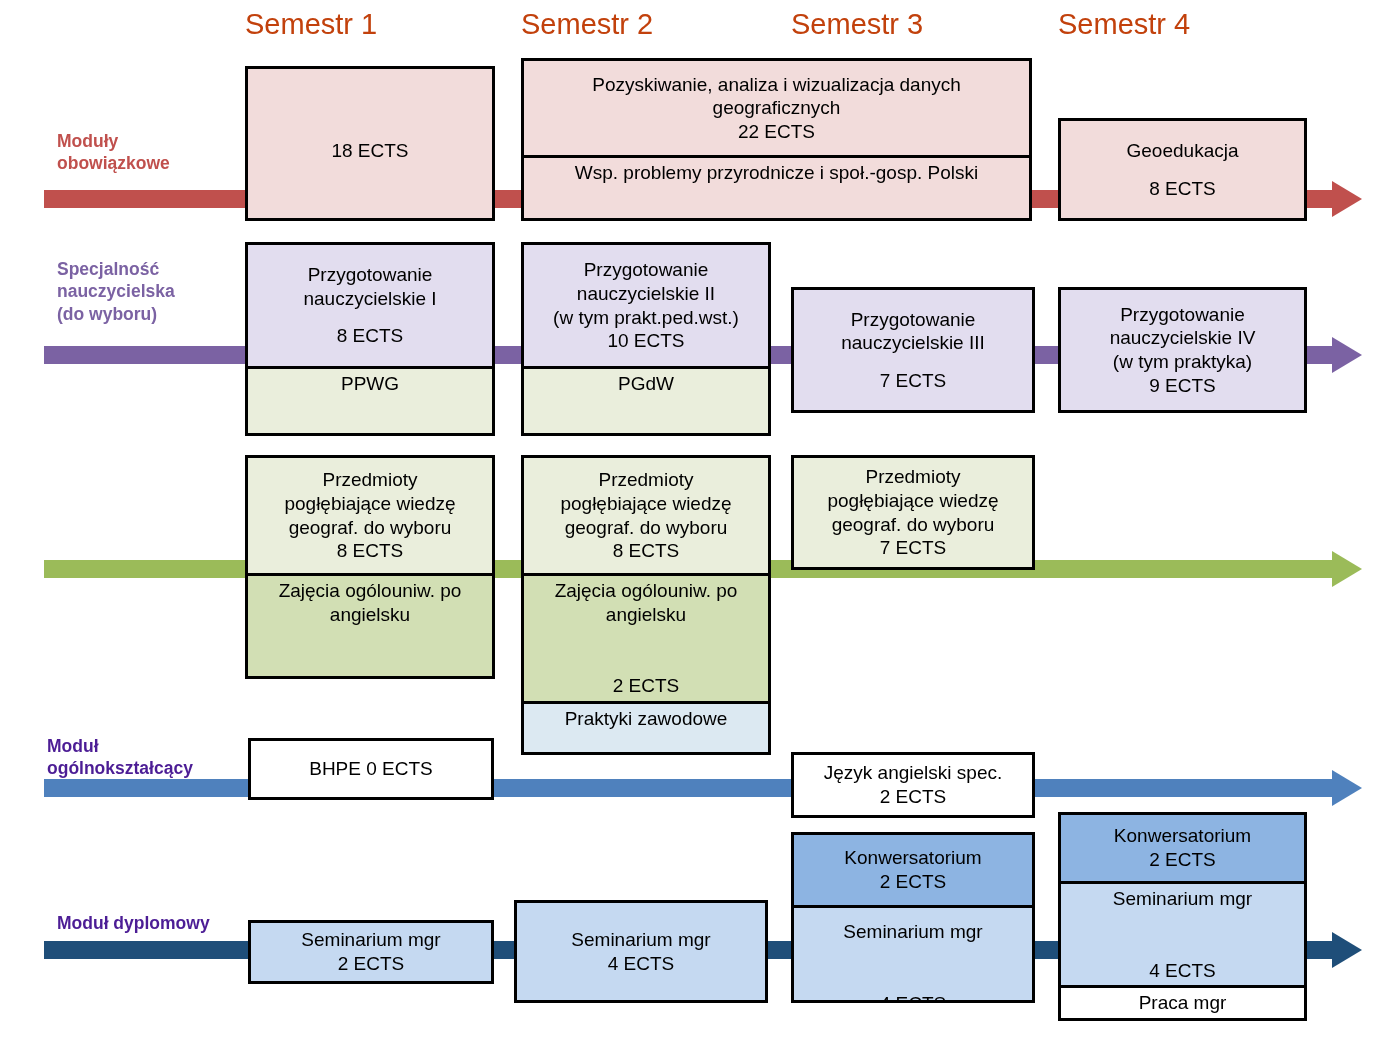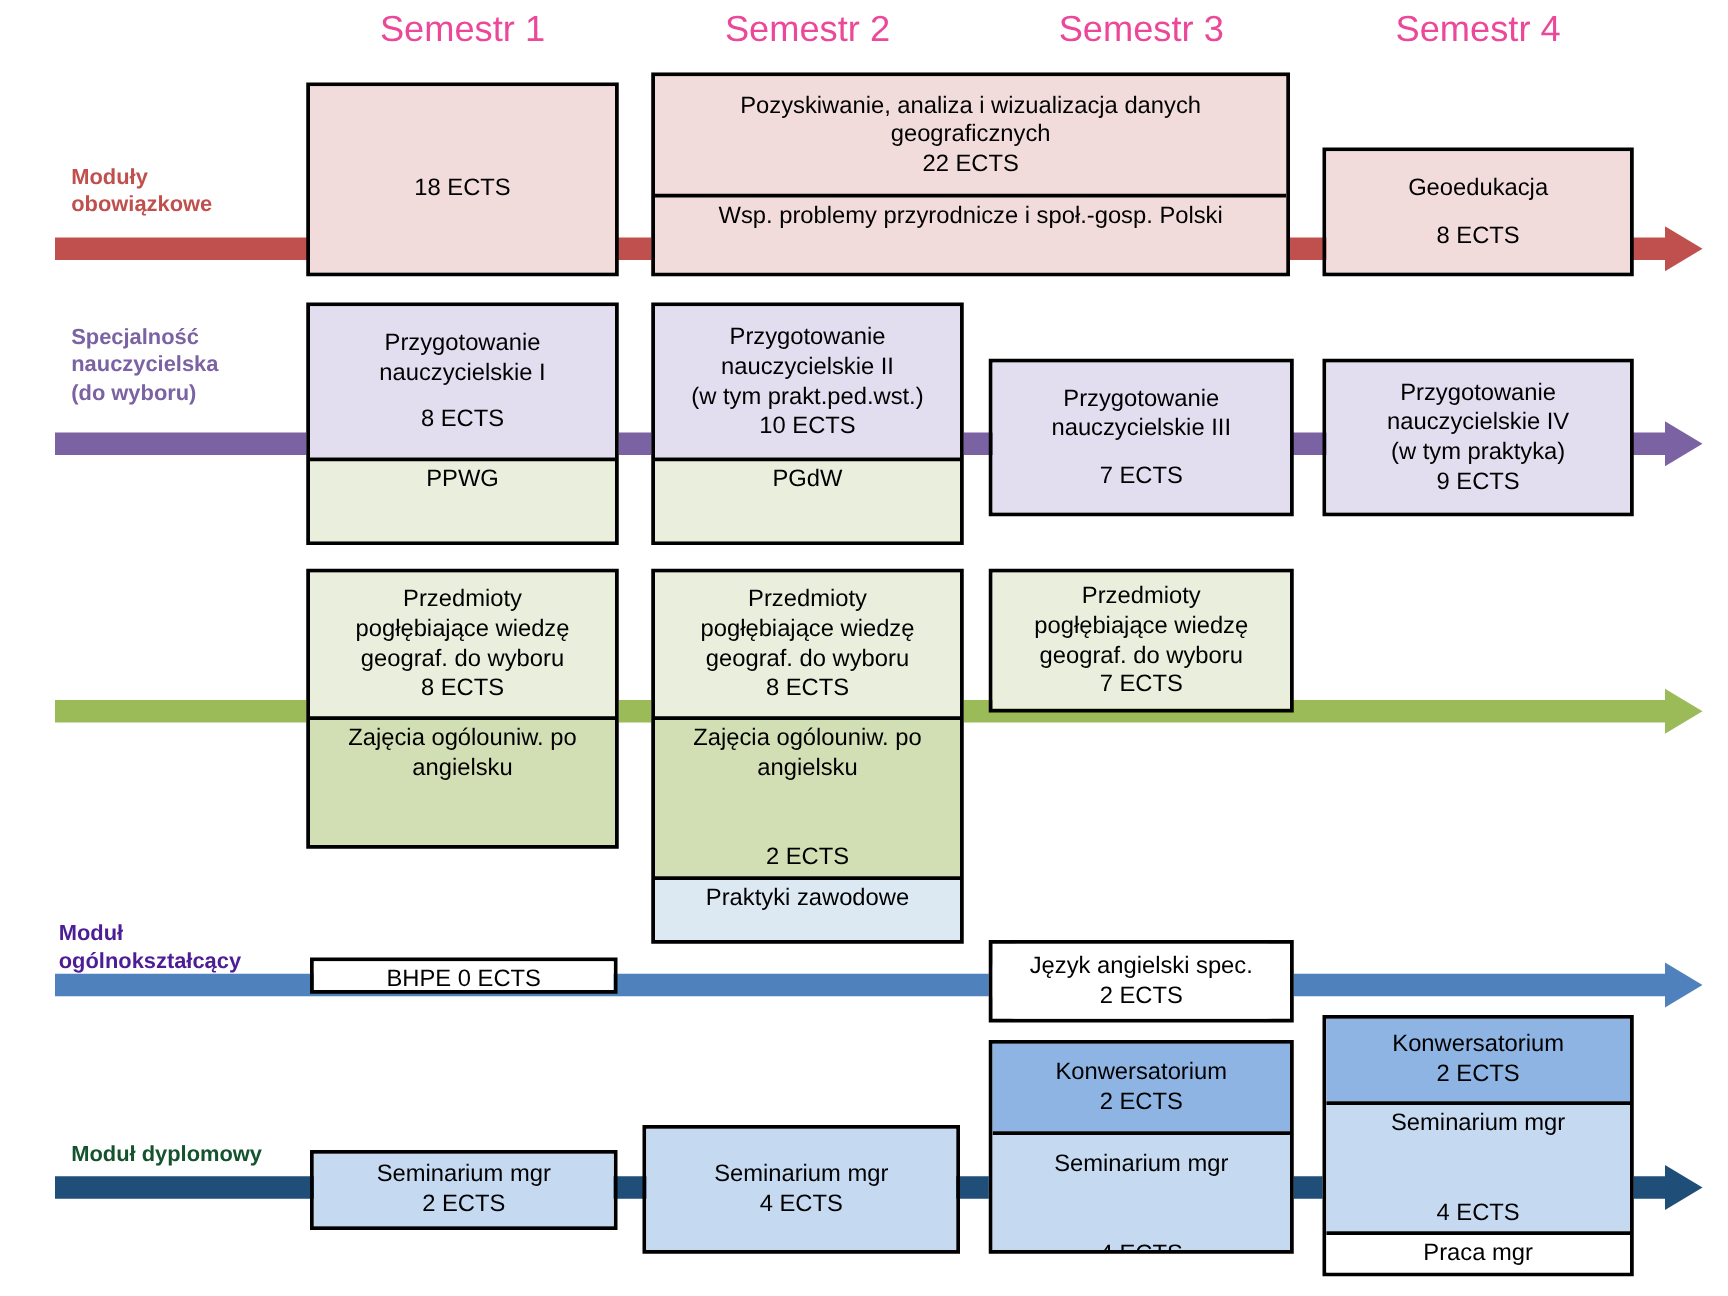--- a/index.html
+++ b/index.html
@@ -11,22 +11,21 @@
     position:relative;
     width:1382px;
     height:1037px;
     background:#ffffff;
     overflow:hidden;
   }
   
   .sem-head{
     position:absolute;
     font-size:29px;
-    color:#ec4899;
-    text-align:center;
+    color:#c2410c;
     white-space:nowrap;
     letter-spacing:0px;
   }
   
   .row-label{
     position:absolute;
     font-size:17.5px;
     font-weight:bold;
     line-height:1.28;
     text-align:left;
@@ -224,34 +223,34 @@
   </div>
 
   <div class="row-label" style="left:47px;top:735px;width:200px;color:#4c1d95;white-space:pre-line;">Moduł
 ogólnokształcący</div>
 
   <div class="bar" style="left:44px;top:779px;width:1318px;color:#4F81BD;">
     <div class="shaft" style="background:#4F81BD;"></div>
     <div class="head"></div>
   </div>
 
-  <div class="box" style="left:248px;top:766px;width:246px;height:29px;background:#7dd3fc;">
+  <div class="box" style="left:248px;top:738px;width:246px;height:62px;background:#7dd3fc;">
     <div class="cell" style="background:#FFFFFF;">
       <span>BHPE 0 ECTS</span>
     </div>
   </div>
 
   <div class="box" style="left:791px;top:752px;width:244px;height:66px;background:#FFFFFF;">
-    <div class="cell" style="background:#FFFFFF;border-radius:19px;">
+    <div class="cell" style="background:#FFFFFF;">
       <span>Język angielski spec.</span>
       <span>2 ECTS</span>
     </div>
   </div>
 
-  <div class="row-label" style="left:57px;top:912px;width:210px;color:#14532d;white-space:pre-line;">Moduł dyplomowy</div>
+  <div class="row-label" style="left:57px;top:912px;width:210px;color:#4c1d95;white-space:pre-line;">Moduł dyplomowy</div>
 
   <div class="bar" style="left:44px;top:941px;width:1318px;color:#1F4E79;">
     <div class="shaft" style="background:#1F4E79;"></div>
     <div class="head"></div>
   </div>
 
   <div class="box" style="left:248px;top:920px;width:246px;height:64px;background:#C5D9F1;">
     <div class="cell" style="background:#C5D9F1;">
       <span>Seminarium mgr</span>
       <span>2 ECTS</span>

